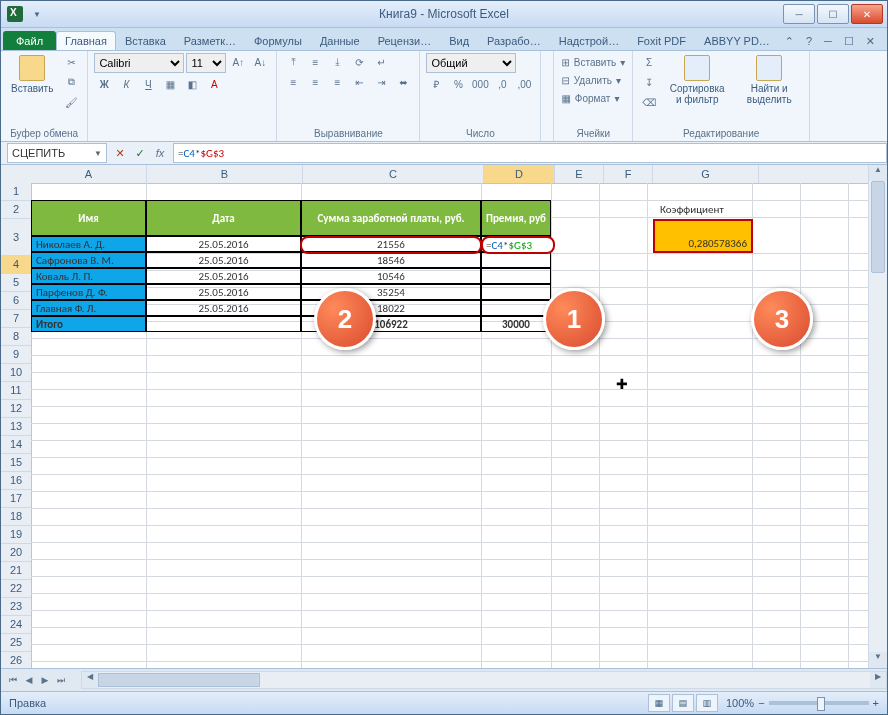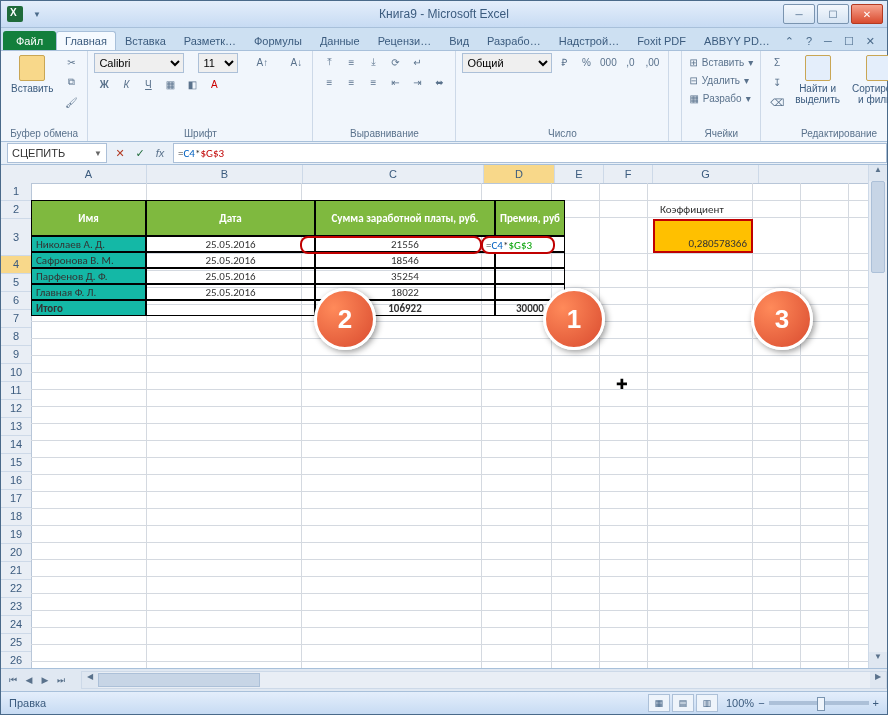--- a/index.html
+++ b/index.html
@@ -44,22 +44,22 @@
 .rowheads div{height:17px;border-bottom:1px solid #cdd9e8;text-align:center;font-size:11px;color:#3b5b7e;line-height:17px}
 .rowheads div.hdr{height:36px;line-height:36px}
 .selectall{position:absolute;top:0;left:0;width:30px;height:18px;background:#e9eef5;border-right:1px solid #b8c6d8;border-bottom:1px solid #b8c6d8}
 .grid{position:absolute;top:18px;left:30px;right:18px;bottom:0}
 .gridlines{position:absolute;inset:0}
 .gl-v{position:absolute;top:0;bottom:0;border-right:1px solid #d4d9e0}
 .gl-h{position:absolute;left:0;right:0;border-bottom:1px solid #d4d9e0}
 .table{position:absolute;top:17px;left:0}
 .table td{border:1px solid #000;padding:0 4px;font-size:11px;font-family:Calibri,sans-serif;height:16px;box-sizing:border-box;vertical-align:middle}
 .table .thead td{background:#7fb93f;color:#fff;font-weight:bold;text-align:center;height:36px}
-.table .name{background:#14b8a6;width:115px}
-.table .date{text-align:center;width:169px}
+.table .name{background:#0ea5e9;width:115px}
+.table .date{text-align:center;width:155px}
 .table .num{text-align:center;width:180px}
 .table .prem{text-align:center;width:70px}
 .table .total td{font-weight:bold}
 .coef-label{position:absolute;top:20px;left:629px;font-size:11px;font-family:Calibri}
 .coef-cell{position:absolute;top:36px;left:622px;width:100px;height:34px;background:#ffc000;border:2px solid #c00000;text-align:right;padding:16px 4px 0 0;font-size:11px;font-family:Calibri;box-sizing:border-box}
 .edit-cell{position:absolute;top:53px;left:450px;width:74px;height:18px;border:2px solid #c00000;border-radius:8px;background:#fff;font-size:11px;font-family:Calibri;padding:0 3px;display:flex;align-items:center;box-sizing:border-box}
 .edit-cell .r1{color:#0060c0}
 .edit-cell .r2{color:#00a000}
 .sel-border{position:absolute;top:53px;left:269px;width:182px;height:18px;border:2px solid #c00000;border-radius:8px;box-sizing:border-box;pointer-events:none}
 .callout{position:absolute;width:56px;height:56px;border-radius:50%;background:radial-gradient(circle at 30% 30%,#ff8a5a,#d94b2f);border:3px solid #fff;box-shadow:2px 2px 6px rgba(0,0,0,.4);display:flex;align-items:center;justify-content:center;color:#fff;font-size:26px;font-weight:bold}
@@ -134,42 +134,41 @@
         <div class="mini-col">
           <div class="mini-btn">✂</div>
           <div class="mini-btn">⧉</div>
           <div class="mini-btn">🖌</div>
         </div>
       </div>
       <div class="label">Буфер обмена</div>
     </div>
     <div class="ribbon-group">
       <div class="rg-content" style="flex-direction:column;gap:2px">
-        <div style="display:flex;gap:14px">
+        <div style="display:flex;gap:2px">
           <select class="combo" style="width:90px"><option>Calibri</option></select>
           <select class="combo" style="width:40px"><option>11</option></select>
           <div class="mini-btn">A↑</div>
           <div class="mini-btn">A↓</div>
         </div>
         <div style="display:flex;gap:2px">
           <div class="mini-btn">
               <b>Ж</b>
             </div>
           <div class="mini-btn">
               <i>К</i>
             </div>
           <div class="mini-btn">
               <u>Ч</u>
             </div>
           <div class="mini-btn">▦</div>
           <div class="mini-btn">◧</div>
           <div class="mini-btn" style="color:#c00">A</div>
         </div>
       </div>
-      <div class="label">Шрифт</div>
     </div>
     <div class="ribbon-group">
       <div class="rg-content" style="flex-direction:column;gap:2px">
         <div style="display:flex;gap:2px">
           <div class="mini-btn">⤒</div>
           <div class="mini-btn">≡</div>
           <div class="mini-btn">⤓</div>
           <div class="mini-btn">⟳</div>
           <div class="mini-btn">↵</div>
         </div>
@@ -178,57 +177,57 @@
           <div class="mini-btn">≡</div>
           <div class="mini-btn">≡</div>
           <div class="mini-btn">⇤</div>
           <div class="mini-btn">⇥</div>
           <div class="mini-btn">⬌</div>
         </div>
       </div>
       <div class="label">Выравнивание</div>
     </div>
     <div class="ribbon-group">
-      <div class="rg-content" style="flex-direction:row;gap:2px">
+      <div class="rg-content" style="flex-direction:column;gap:2px">
         <select class="combo" style="width:90px"><option>Общий</option></select>
         <div style="display:flex;gap:2px">
           <div class="mini-btn">₽</div>
           <div class="mini-btn">%</div>
           <div class="mini-btn">000</div>
           <div class="mini-btn">,0</div>
           <div class="mini-btn">,00</div>
         </div>
       </div>
       <div class="label">Число</div>
     </div>
     <div class="ribbon-group">
       <div class="label"></div>
     </div>
     <div class="ribbon-group">
       <div class="rg-content" style="flex-direction:column;gap:0">
         <div class="mini-btn" style="width:auto;justify-content:flex-start;gap:4px">⊞ <span>Вставить</span> ▾</div>
         <div class="mini-btn" style="width:auto;justify-content:flex-start;gap:4px">⊟ <span>Удалить</span> ▾</div>
-        <div class="mini-btn" style="width:auto;justify-content:flex-start;gap:4px">▦ <span>Разрабо</span> ▾</div>
+        <div class="mini-btn" style="width:auto;justify-content:flex-start;gap:4px">▦ <span>Формат</span> ▾</div>
       </div>
       <div class="label">Ячейки</div>
     </div>
     <div class="ribbon-group">
       <div class="rg-content">
         <div class="mini-col">
           <div class="mini-btn">Σ</div>
           <div class="mini-btn">↧</div>
           <div class="mini-btn">⌫</div>
         </div>
         <div class="big-btn">
           <div class="icon" style="background:#e4eefb"></div>
-          <span style="max-width:60px;text-align:center">Найти и выделить</span>
+          <span style="max-width:60px;text-align:center">Сортировка и фильтр</span>
         </div>
         <div class="big-btn">
           <div class="icon" style="background:#e4eefb"></div>
-          <span style="max-width:60px;text-align:center">Сортировка и фильтр</span>
+          <span style="max-width:60px;text-align:center">Найти и выделить</span>
         </div>
       </div>
       <div class="label">Редактирование</div>
     </div>
   </div>
 
   <div class="formula-bar">
     <div class="name-box">
       <span>СЦЕПИТЬ</span>
       <span class="dd">▼</span>
@@ -343,20 +342,26 @@
               <td class="num">21556</td>
               <td class="prem"></td>
             </tr>
             <tr>
               <td class="name">Сафронова В. М.</td>
               <td class="date">25.05.2016</td>
               <td class="num">18546</td>
               <td class="prem"></td>
             </tr>
             <tr>
+              <td class="name">Коваль Л. П.</td>
+              <td class="date">25.05.2016</td>
+              <td class="num">10546</td>
+              <td class="prem"></td>
+            </tr>
+            <tr>
               <td class="name">Парфенов Д. Ф.</td>
               <td class="date">25.05.2016</td>
               <td class="num">35254</td>
               <td class="prem"></td>
             </tr>
             <tr>
               <td class="name">Главная Ф. Л.</td>
               <td class="date">25.05.2016</td>
               <td class="num">18022</td>
               <td class="prem"></td>

